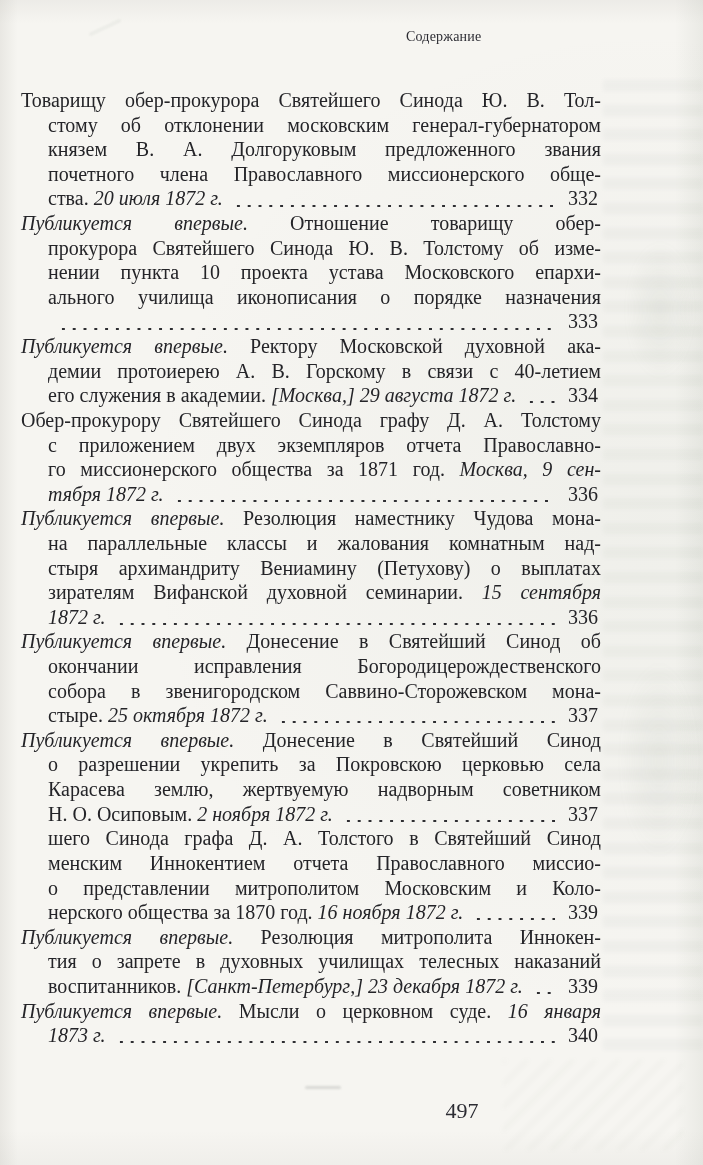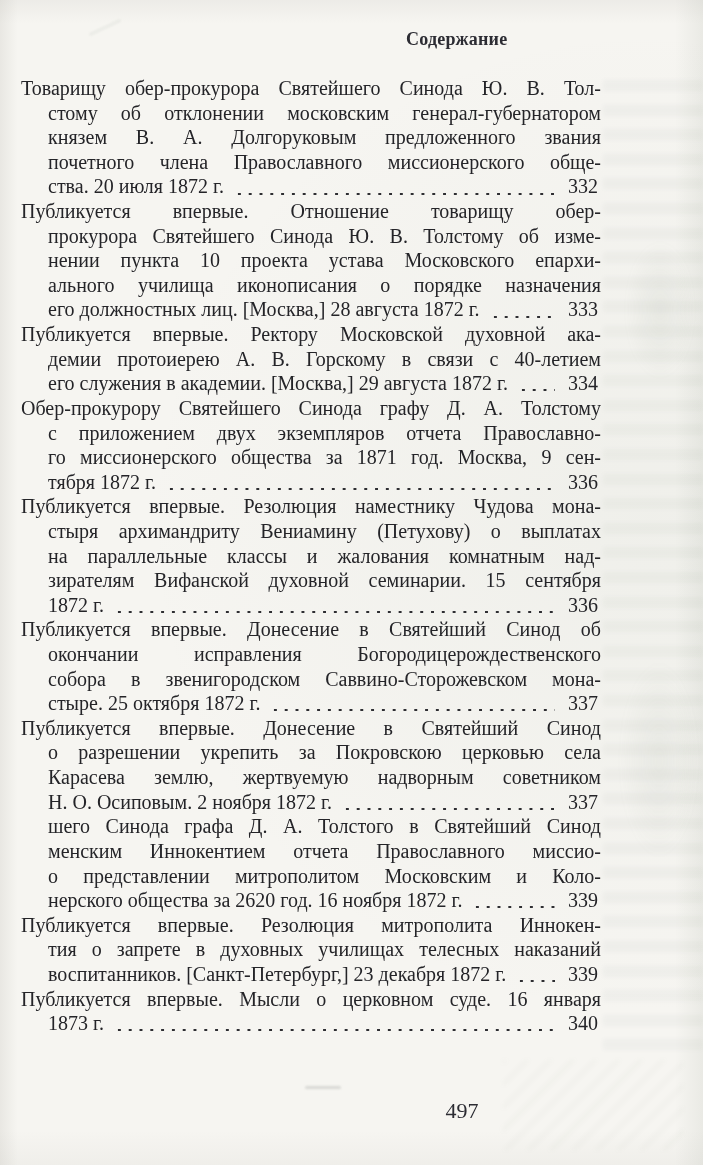--- a/index.html
+++ b/index.html
@@ -29,45 +29,44 @@
     position: absolute;
     top: 29px;
     left: 0;
     width: 100%;
     height: 20px;
   }
   .header .header-text {
     position: absolute;
     left: 406px;
     top: 0;
-    font-size: 18px;
+    font-size: 14px;
     letter-spacing: 0.2px;
     color: #2c2c33;
-    font-weight: bold;
   }
   .footer {
     position: absolute;
     top: 1098px;
     left: 0;
     width: 100%;
     height: 22px;
   }
   .footer .footer-num {
     position: absolute;
     left: 436px;
     width: 52px;
     text-align: center;
     font-size: 22px;
     color: #2c2c33;
   }
 
   
   .toc {
     position: absolute;
-    top: 76px;
+    top: 88px;
     left: 21px;
     width: 580px;
     font-size: 20px;
     line-height: 24.62px;
   }
   .line {
     height: 24.62px;
     white-space: normal;
   }
   .line.ind { padding-left: 27px; }
@@ -76,21 +75,21 @@
     content: "";
     display: inline-block;
     width: 100%;
     height: 0;
   }
   .line.lead {
     display: flex;
     align-items: baseline;
   }
   .line.lead .ltext { white-space: nowrap; }
-  .it { }
+  .it { font-style: italic; }
   .leader {
     flex: 1 1 auto;
     height: 4px;
     align-self: flex-end;
     margin: 0 10px 4.5px 8px;
     background-image: radial-gradient(circle, #2e2e32 1.15px, rgba(0,0,0,0) 1.5px);
     background-size: 10.8px 4px;
     background-repeat: repeat-x;
     background-position: 2px 1px;
   }
@@ -168,42 +167,41 @@
       <div class="line ind lead">
         <span class="ltext"><span>ства. </span><span class="it">20 июля 1872 г.</span></span>
         <span class="leader"></span>
         <span class="pagenum">332</span>
       </div>
       <div class="line just"><span class="it">Публикуется впервые.</span><span> Отношение товарищу обер-</span></div>
       <div class="line ind just"><span>прокурора Святейшего Синода Ю. В. Толстому об изме-</span></div>
       <div class="line ind just"><span>нении пункта 10 проекта устава Московского епархи-</span></div>
       <div class="line ind just"><span>ального училища иконописания о порядке назначения</span></div>
       <div class="line ind lead">
-        <span class="ltext"><span>его должностных лиц. </span><span class="it">[Москва,] 28 августа 1872 г.</span></span>
         <span class="leader"></span>
         <span class="pagenum">333</span>
       </div>
       <div class="line just"><span class="it">Публикуется впервые.</span><span> Ректору Московской духовной ака-</span></div>
       <div class="line ind just"><span>демии протоиерею А. В. Горскому в связи с 40-летием</span></div>
       <div class="line ind lead">
         <span class="ltext"><span>его служения в академии. </span><span class="it">[Москва,] 29 августа 1872 г.</span></span>
         <span class="leader"></span>
         <span class="pagenum">334</span>
       </div>
       <div class="line just"><span>Обер-прокурору Святейшего Синода графу Д. А. Толстому</span></div>
       <div class="line ind just"><span>с приложением двух экземпляров отчета Православно-</span></div>
       <div class="line ind just"><span>го миссионерского общества за 1871 год. </span><span class="it">Москва, 9 сен-</span></div>
       <div class="line ind lead">
         <span class="ltext"><span class="it">тября 1872 г.</span></span>
         <span class="leader"></span>
         <span class="pagenum">336</span>
       </div>
       <div class="line just"><span class="it">Публикуется впервые.</span><span> Резолюция наместнику Чудова мона-</span></div>
+      <div class="line ind just"><span>на параллельные классы и жалования комнатным над-</span></div>
       <div class="line ind just"><span>стыря архимандриту Вениамину (Петухову) о выплатах</span></div>
-      <div class="line ind just"><span>на параллельные классы и жалования комнатным над-</span></div>
       <div class="line ind just"><span>зирателям Вифанской духовной семинарии. </span><span class="it">15 сентября</span></div>
       <div class="line ind lead">
         <span class="ltext"><span class="it">1872 г.</span></span>
         <span class="leader"></span>
         <span class="pagenum">336</span>
       </div>
       <div class="line just"><span class="it">Публикуется впервые.</span><span> Донесение в Святейший Синод об</span></div>
       <div class="line ind just"><span>окончании исправления Богородицерождественского</span></div>
       <div class="line ind just"><span>собора в звенигородском Саввино-Сторожевском мона-</span></div>
       <div class="line ind lead">
@@ -216,21 +214,21 @@
       <div class="line ind just"><span>Карасева землю, жертвуемую надворным советником</span></div>
       <div class="line ind lead">
         <span class="ltext"><span>Н. О. Осиповым. </span><span class="it">2 ноября 1872 г.</span></span>
         <span class="leader"></span>
         <span class="pagenum">337</span>
       </div>
       <div class="line ind just"><span>шего Синода графа Д. А. Толстого в Святейший Синод</span></div>
       <div class="line ind just"><span>менским Иннокентием отчета Православного миссио-</span></div>
       <div class="line ind just"><span>о представлении митрополитом Московским и Коло-</span></div>
       <div class="line ind lead">
-        <span class="ltext"><span>нерского общества за 2620 год. </span><span class="it">16 ноября 1872 г.</span></span>
+        <span class="ltext"><span>нерского общества за 1870 год. </span><span class="it">16 ноября 1872 г.</span></span>
         <span class="leader"></span>
         <span class="pagenum">339</span>
       </div>
       <div class="line just"><span class="it">Публикуется впервые.</span><span> Резолюция митрополита Иннокен-</span></div>
       <div class="line ind just"><span>тия о запрете в духовных училищах телесных наказаний</span></div>
       <div class="line ind lead">
         <span class="ltext"><span>воспитанников. </span><span class="it">[Санкт-Петербург,] 23 декабря 1872 г.</span></span>
         <span class="leader"></span>
         <span class="pagenum">339</span>
       </div>

